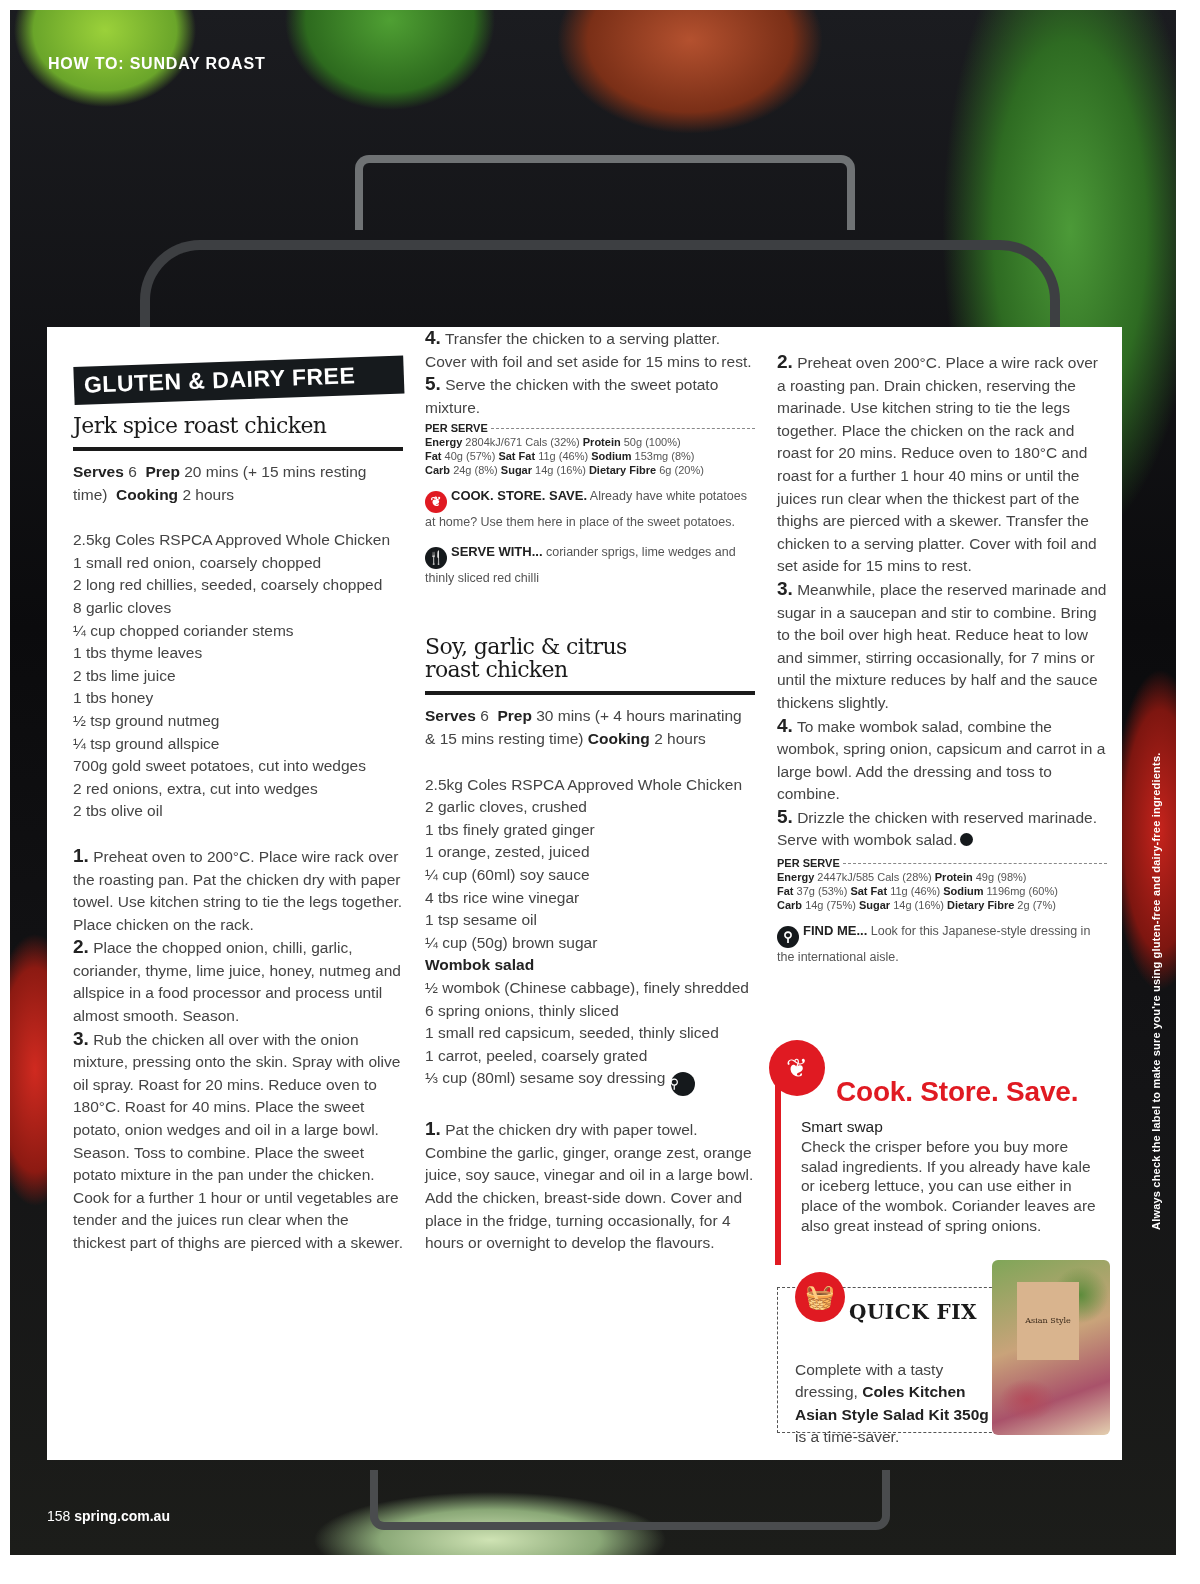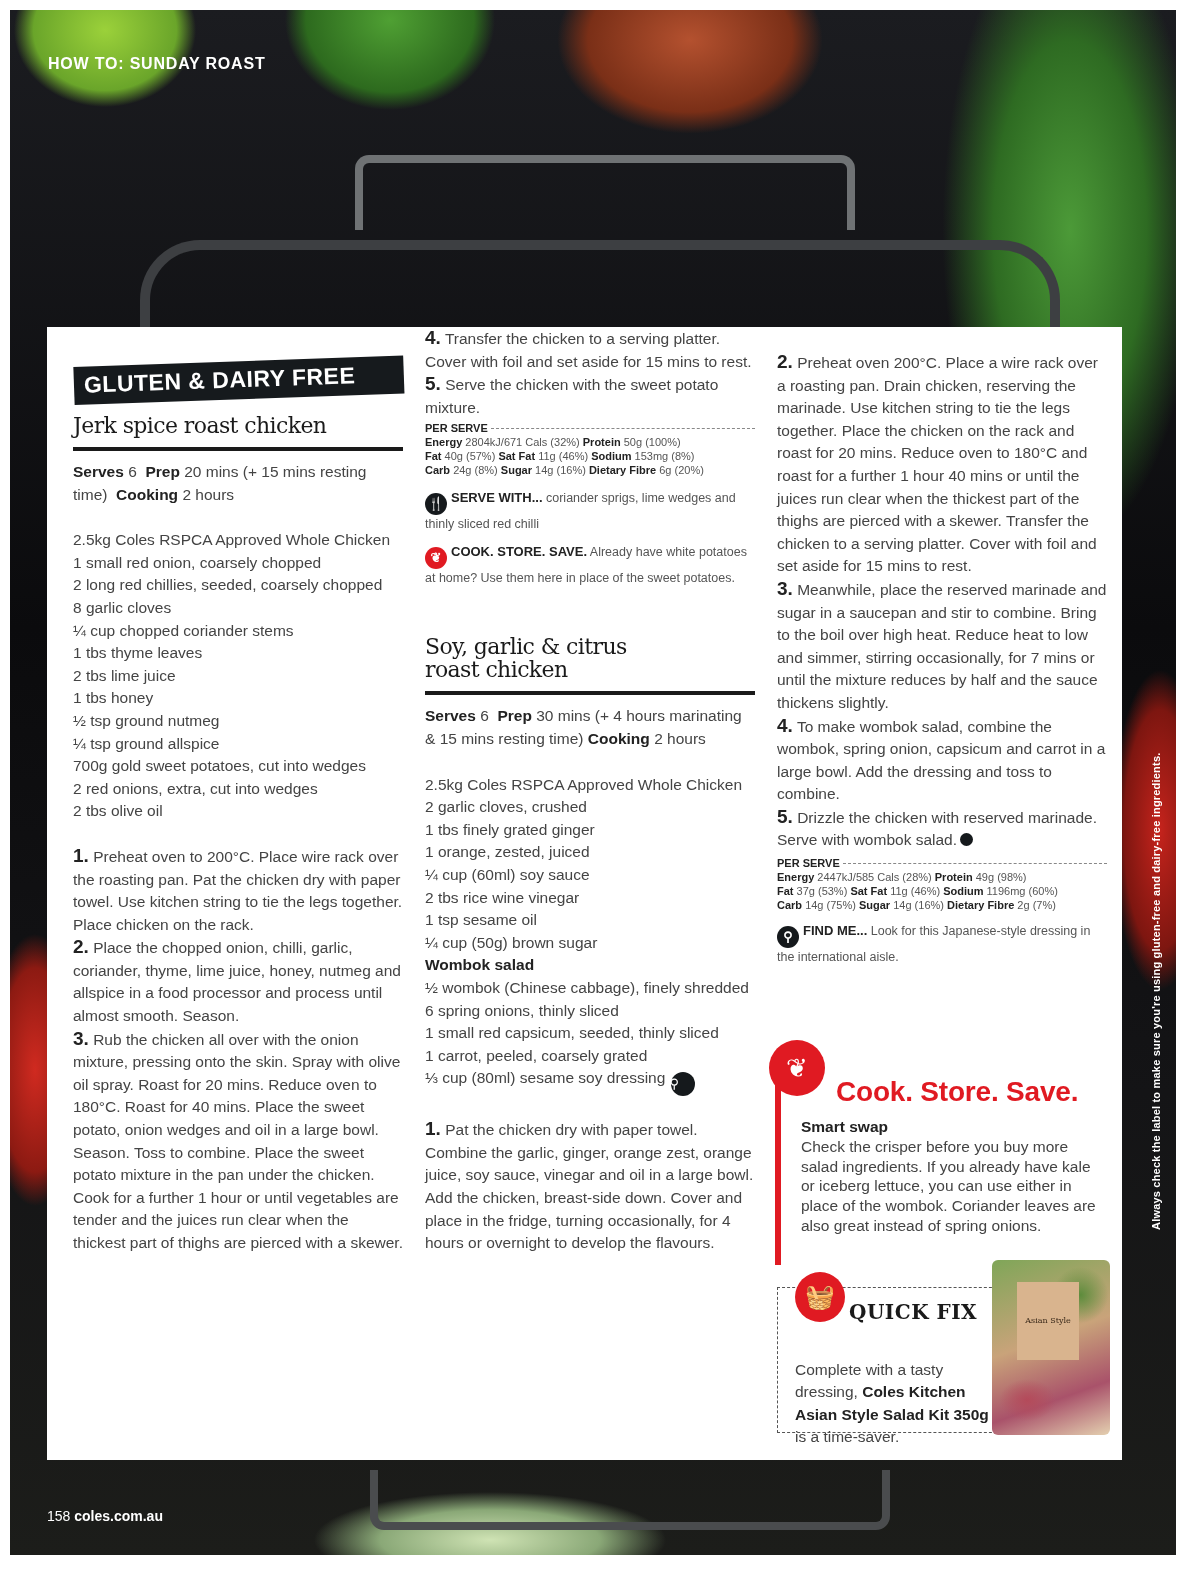--- a/index.html
+++ b/index.html
@@ -99,21 +99,21 @@
   .css-bar { position: absolute; left: 6px; top: 40px; width: 6px; height: 185px; background: #e01a22; }
   .css-circle {
     position: absolute; left: 0; top: 0; width: 56px; height: 56px; border-radius: 50%;
     background: #e01a22; color: #fff; text-align: center; line-height: 56px; font-size: 26px;
   }
   .css-title {
     position: absolute; left: 67px; top: 36px; color: #e01a22; font-weight: bold;
     font-size: 28px; white-space: nowrap; letter-spacing: -0.2px;
   }
   .css-body { position: absolute; left: 32px; top: 77px; width: 305px; font-size: 15.5px; line-height: 19.8px; color: #444; }
-  .css-body .sub { font-weight: bold; color: #222; }
+  .css-body .sub { font-weight: normal; color: #222; }
 
   .qf-box {
     position: absolute; left: 730px; top: 960px; width: 225px; height: 146px;
     border: 1.5px dashed #555; border-right: none;
   }
   .qf-circle {
     position: absolute; left: 748px; top: 945px; width: 50px; height: 50px; border-radius: 50%;
     background: #e01a22; color: #fff; text-align: center; line-height: 50px; font-size: 24px;
   }
   .qf-title {
@@ -143,21 +143,21 @@
   <div class="pan-rim"></div>
   <div class="pan-bottom"></div>
 </div>
 
 <div class="kicker">HOW TO: SUNDAY ROAST</div>
 
 <div class="side-note">Always check the label to make sure you're using gluten-free and dairy-free ingredients.</div>
 
 <div class="footer">
   <span>158</span>
-  <b>coles.com.au</b>
+  <b>spring.com.au</b>
 </div>
 
 <div class="panel">
 
   <div class="gf-badge">GLUTEN &amp; DAIRY FREE</div>
 
   <div class="col col1">
     <div style="height:87px"></div>
     <div class="recipe-title">Jerk spice roast chicken</div>
     <div class="rule" style="margin-top:10px"></div>
@@ -195,46 +195,46 @@
     </div>
     <div class="nutr" style="margin-top:2px">
       <div class="head">
           <span>PER SERVE</span>
           <span class="dash"></span>
         </div>
       <div><b>Energy</b> <span>2804kJ/671 Cals (32%)</span> <b>Protein</b> <span>50g (100%)</span></div>
       <div><b>Fat</b> <span>40g (57%)</span> <b>Sat Fat</b> <span>11g (46%)</span> <b>Sodium</b> <span>153mg (8%)</span></div>
       <div><b>Carb</b> <span>24g (8%)</span> <b>Sugar</b> <span>14g (16%)</span> <b>Dietary Fibre</b> <span>6g (20%)</span></div>
     </div>
+    <div class="tip" style="margin-top:10px">
+      <span class="tip-icon red">❦</span><span class="tip-label">COOK. STORE. SAVE.</span>
+      <span>Already have white potatoes at home? Use them here in place of the sweet potatoes.</span>
+    </div>
     <div class="tip" style="margin-top:12px">
       <span class="tip-icon dark">🍴</span><span class="tip-label">SERVE WITH...</span>
       <span>coriander sprigs, lime wedges and thinly sliced red chilli</span>
-    </div>
-    <div class="tip" style="margin-top:10px">
-      <span class="tip-icon red">❦</span><span class="tip-label">COOK. STORE. SAVE.</span>
-      <span>Already have white potatoes at home? Use them here in place of the sweet potatoes.</span>
     </div>
 
     <div class="recipe-title" style="margin-top:48px">
       <div>Soy, garlic &amp; citrus</div>
       <div>roast chicken</div>
     </div>
     <div class="rule" style="margin-top:10px"></div>
     <div class="meta" style="margin-top:10px">
       <b>Serves</b> <span>6</span>&nbsp;
       <b>Prep</b> <span>30 mins (+ 4 hours marinating &amp; 15 mins resting time)</span>
       <b>Cooking</b> <span>2 hours</span>
     </div>
     <div class="ing" style="margin-top:23px">
       <div class="li">2.5kg Coles RSPCA Approved Whole Chicken</div>
       <div class="li">2 garlic cloves, crushed</div>
       <div class="li">1 tbs finely grated ginger</div>
       <div class="li">1 orange, zested, juiced</div>
       <div class="li">¼ cup (60ml) soy sauce</div>
-      <div class="li">2 tbs rice wine vinegar</div>
+      <div class="li">4 tbs rice wine vinegar</div>
       <div class="li">1 tsp sesame oil</div>
       <div class="li">¼ cup (50g) brown sugar</div>
       <div class="sub">Wombok salad</div>
       <div class="li">½ wombok (Chinese cabbage), finely shredded</div>
       <div class="li">6 spring onions, thinly sliced</div>
       <div class="li">1 small red capsicum, seeded, thinly sliced</div>
       <div class="li">1 carrot, peeled, coarsely grated</div>
       <div class="li"><span>⅓ cup (80ml) sesame soy dressing</span><span class="find-inline">⚲</span></div>
     </div>
     <div class="method" style="margin-top:22px">

